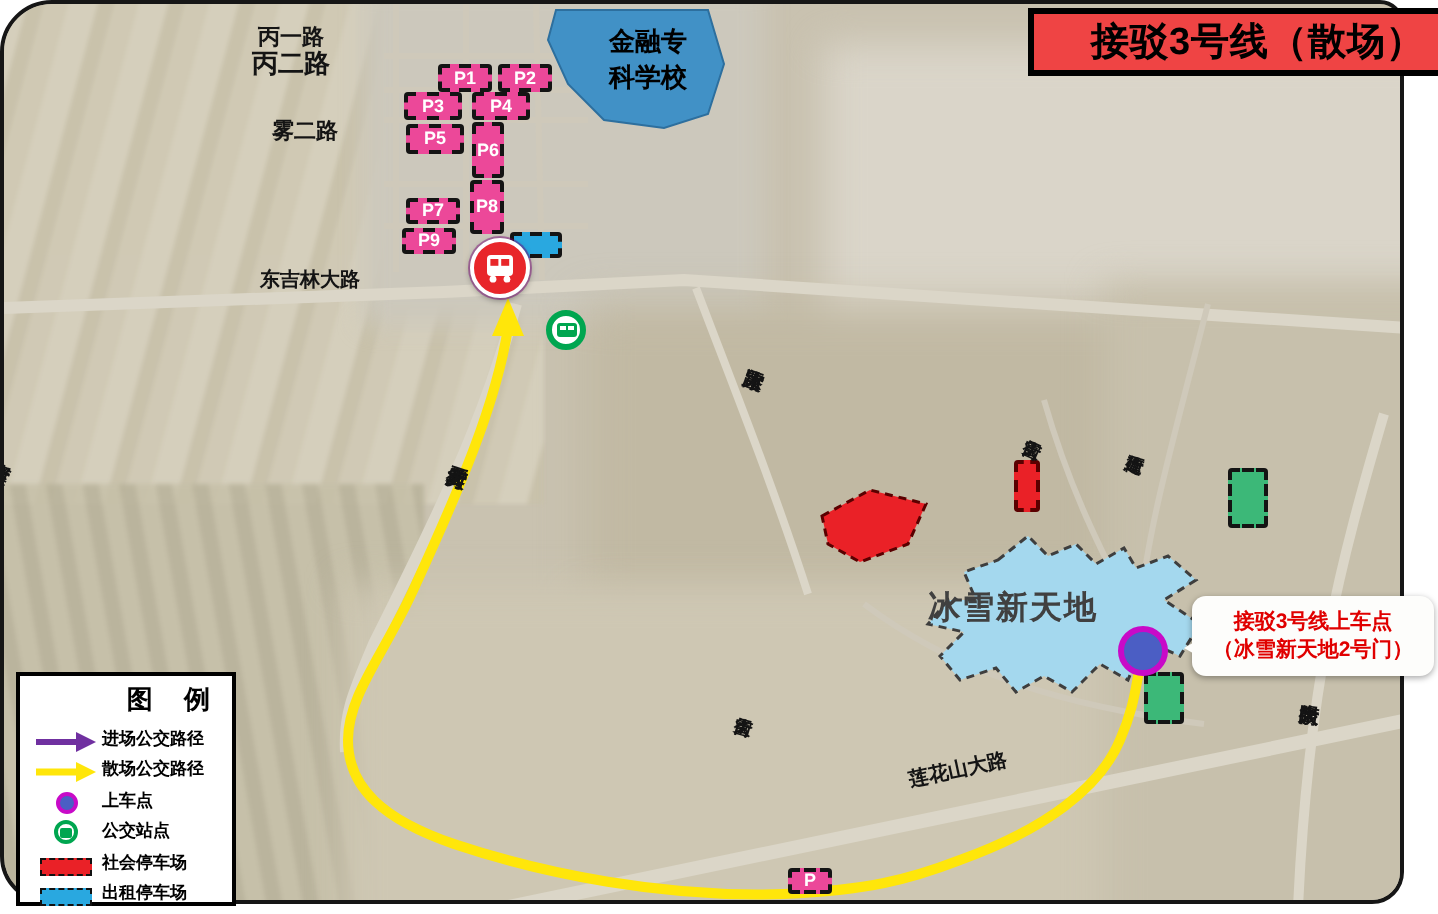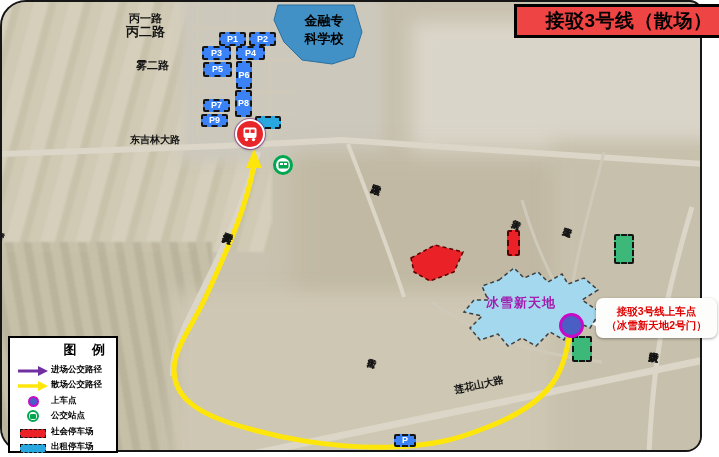--- a/index.html
+++ b/index.html
@@ -20,21 +20,21 @@
   .b-midband { left:290px; top:150px; width:440px; height:150px; background:#c1b9a3; filter:blur(11px); }
   .b-fieldsSW { left:-20px; top:240px; width:230px; height:240px;
     background:repeating-linear-gradient(80deg,#c6c0a8 0 10px,#b7b199 10px 18px);
     filter:blur(1px); opacity:.8; }
   .b-botmid { left:170px; top:290px; width:420px; height:180px; background:#cec7b3; filter:blur(9px); }
   .b-right { left:550px; top:140px; width:190px; height:330px; background:#c7c0ac; filter:blur(9px); }
 
   svg.overlay { position:absolute; left:0; top:0; }
 
   
-  .pbox { position:absolute; background:#3b82f6; border:2px dashed #141414;
+  .pbox { position:absolute; background:#ec4899; border:2px dashed #141414;
     color:#fff; font-weight:bold; font-size:9px; line-height:1;
     display:flex; align-items:center; justify-content:center; border-radius:2px; }
   .taxibox { position:absolute; background:#29a8e0; border:2px dashed #141414; border-radius:2px; }
   .greenbox { position:absolute; background:#3cb878; border:2px dashed #141414; border-radius:2px; }
   .redbox-v { position:absolute; background:#ea2127; border:2px dashed #5a0000; border-radius:2px; }
 
   .terminal { position:absolute; left:233px; top:117px; width:30px; height:30px;
     border-radius:50%; background:#e8262a; border:2px solid #fff;
     display:flex; align-items:center; justify-content:center;
     box-shadow:0 0 0 1px rgba(120,0,120,.45), 0 1px 3px rgba(0,0,0,.4); }
@@ -42,22 +42,22 @@
     border-radius:50%; background:#fff; border:3px solid #00a650;
     display:flex; align-items:center; justify-content:center; }
   .boardpoint { position:absolute; left:557px; top:311px; width:25px; height:25px;
     border-radius:50%; background:#4b5ec4; border:3px solid #c80ac8; }
 
   
   .rl { position:absolute; color:#141414; font-weight:bold; white-space:nowrap; }
   .v { writing-mode:vertical-rl; }
   .school-label { position:absolute; left:284px; top:10px; width:76px;
     color:#000; font-weight:900; font-size:13px; text-align:center; line-height:1.35; }
-  .venue-label { position:absolute; left:484px; top:292px; color:#a21caf;
-    font-weight:900; font-size:13px; letter-spacing:1px; }
+  .venue-label { position:absolute; left:462px; top:292px; color:#404040;
+    font-weight:900; font-size:16px; letter-spacing:1px; }
 
   
   .titlebox { position:absolute; left:514px; top:4px; width:230px; height:34px;
     background:#ef4444; border:3px solid #000; display:flex; align-items:center;
     justify-content:center; font-size:19px; font-weight:900; color:#000;
     letter-spacing:.5px; z-index:30; }
 
   
   .callout { position:absolute; left:596px; top:298px; width:121px; height:40px;
     background:#fdfdfb; border-radius:7px; box-shadow:0 1px 3px rgba(0,0,0,.35);

